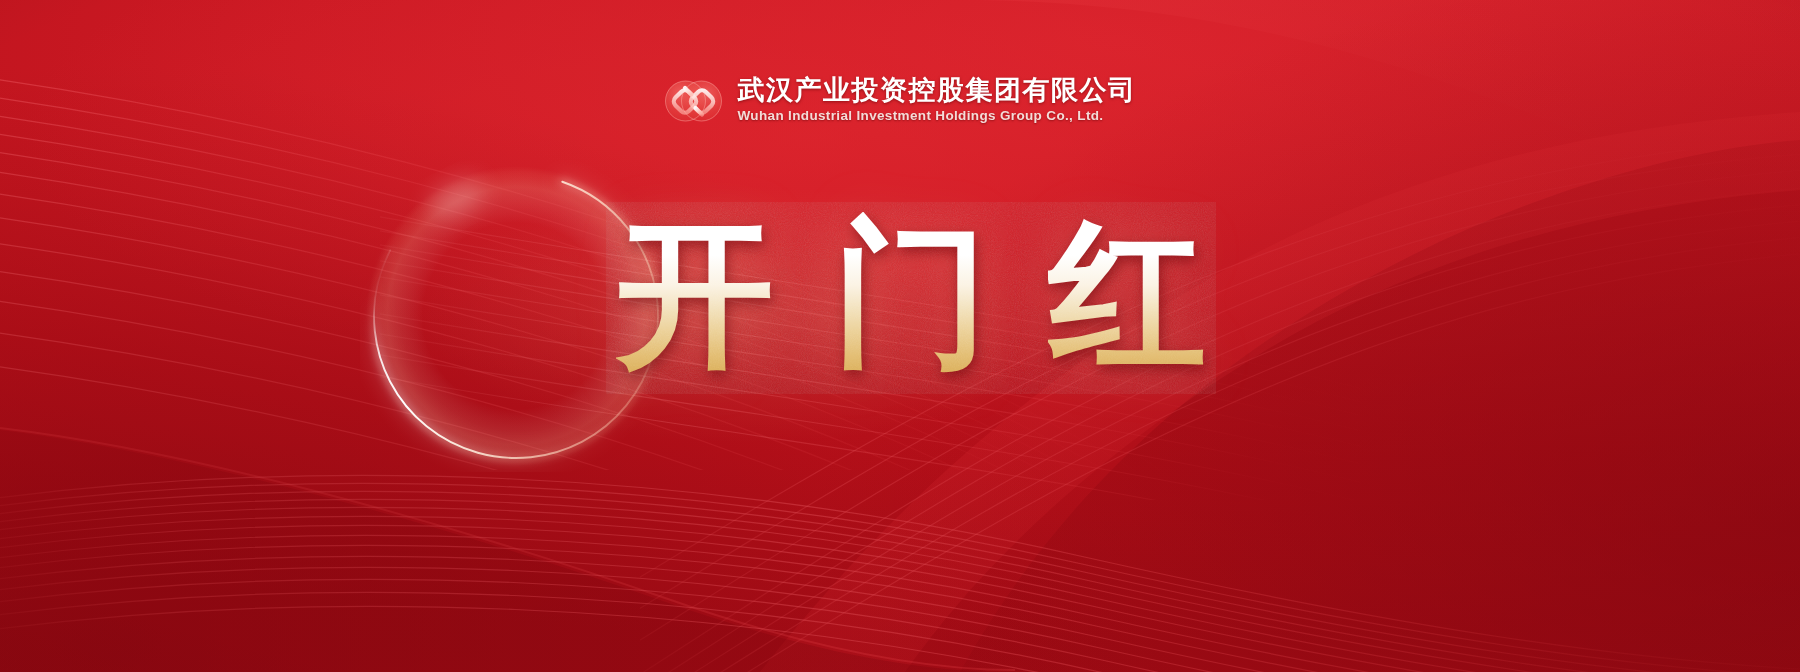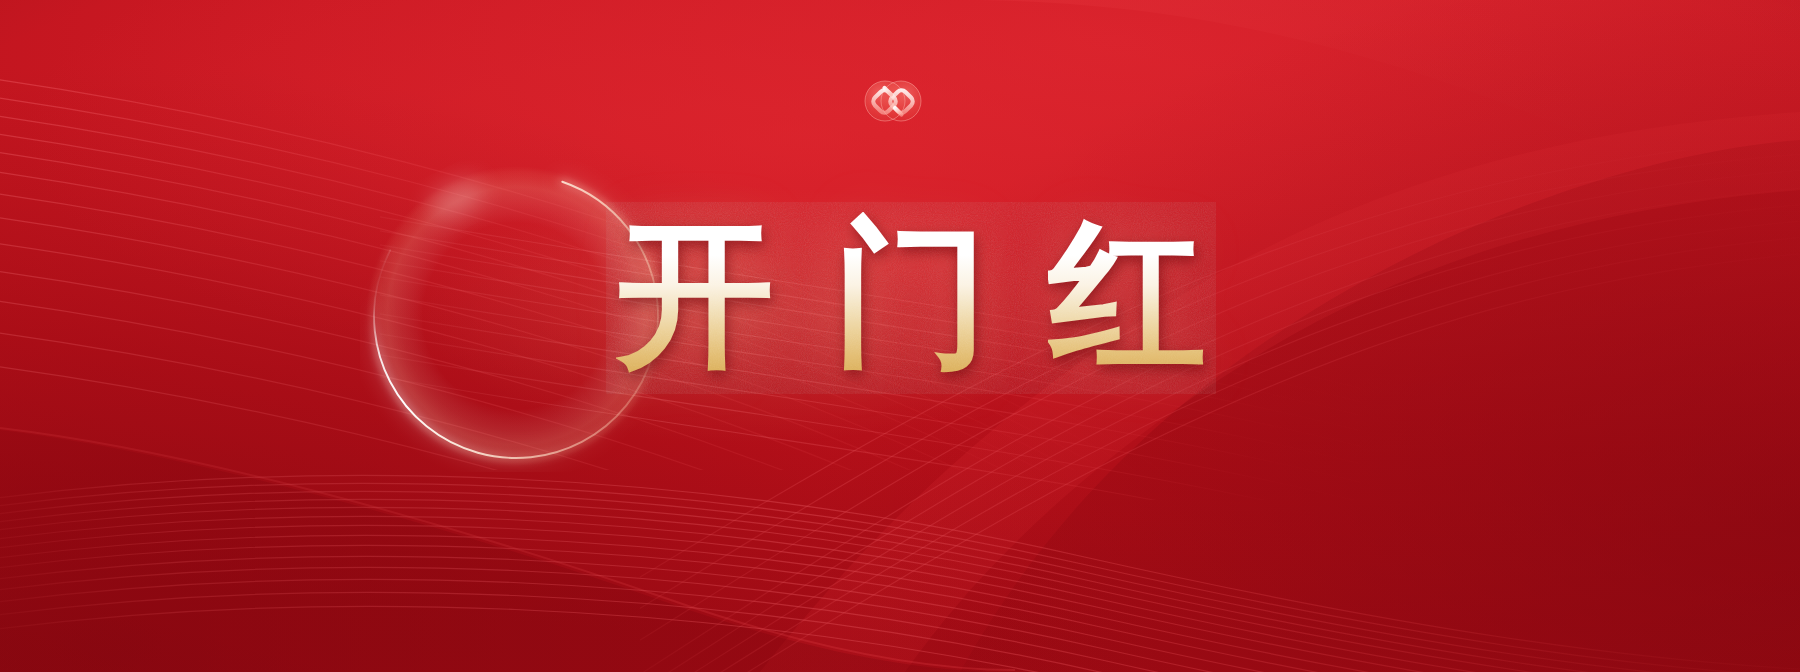--- a/index.html
+++ b/index.html
@@ -415,20 +415,22 @@
 
       <rect x="24" y="40" width="38" height="38" rx="11" ry="11" transform="rotate(45 43 59)" fill="none" stroke="url(#linkGrad)" stroke-width="8.5"></rect>
 
       <rect x="58" y="40" width="38" height="38" rx="11" ry="11" transform="rotate(45 77 59)" fill="none" stroke="url(#linkGrad)" stroke-width="8.5"></rect>
 
       <path d="M43,32 L56,45" stroke="url(#linkGrad)" stroke-width="8.5" stroke-linecap="round" fill="none"></path>
       <path d="M64,72 L77,85" stroke="url(#linkGrad)" stroke-width="8.5" stroke-linecap="round" fill="none"></path>
     </svg>
 
     <div id="logo-text">
+      <div id="company-name-cn">武汉产业投资控股集团有限公司</div>
+      <div id="company-name-en">Wuhan Industrial Investment Holdings Group Co., Ltd.</div>
     </div>
   </div>
 
   <div id="headline">
     <div id="headline-inner">
       <span class="headline-char">开</span>
       <span class="headline-char">门</span>
       <span class="headline-char">红</span>
 
       <svg id="headline-texture" viewBox="0 0 700 220" preserveAspectRatio="none">

